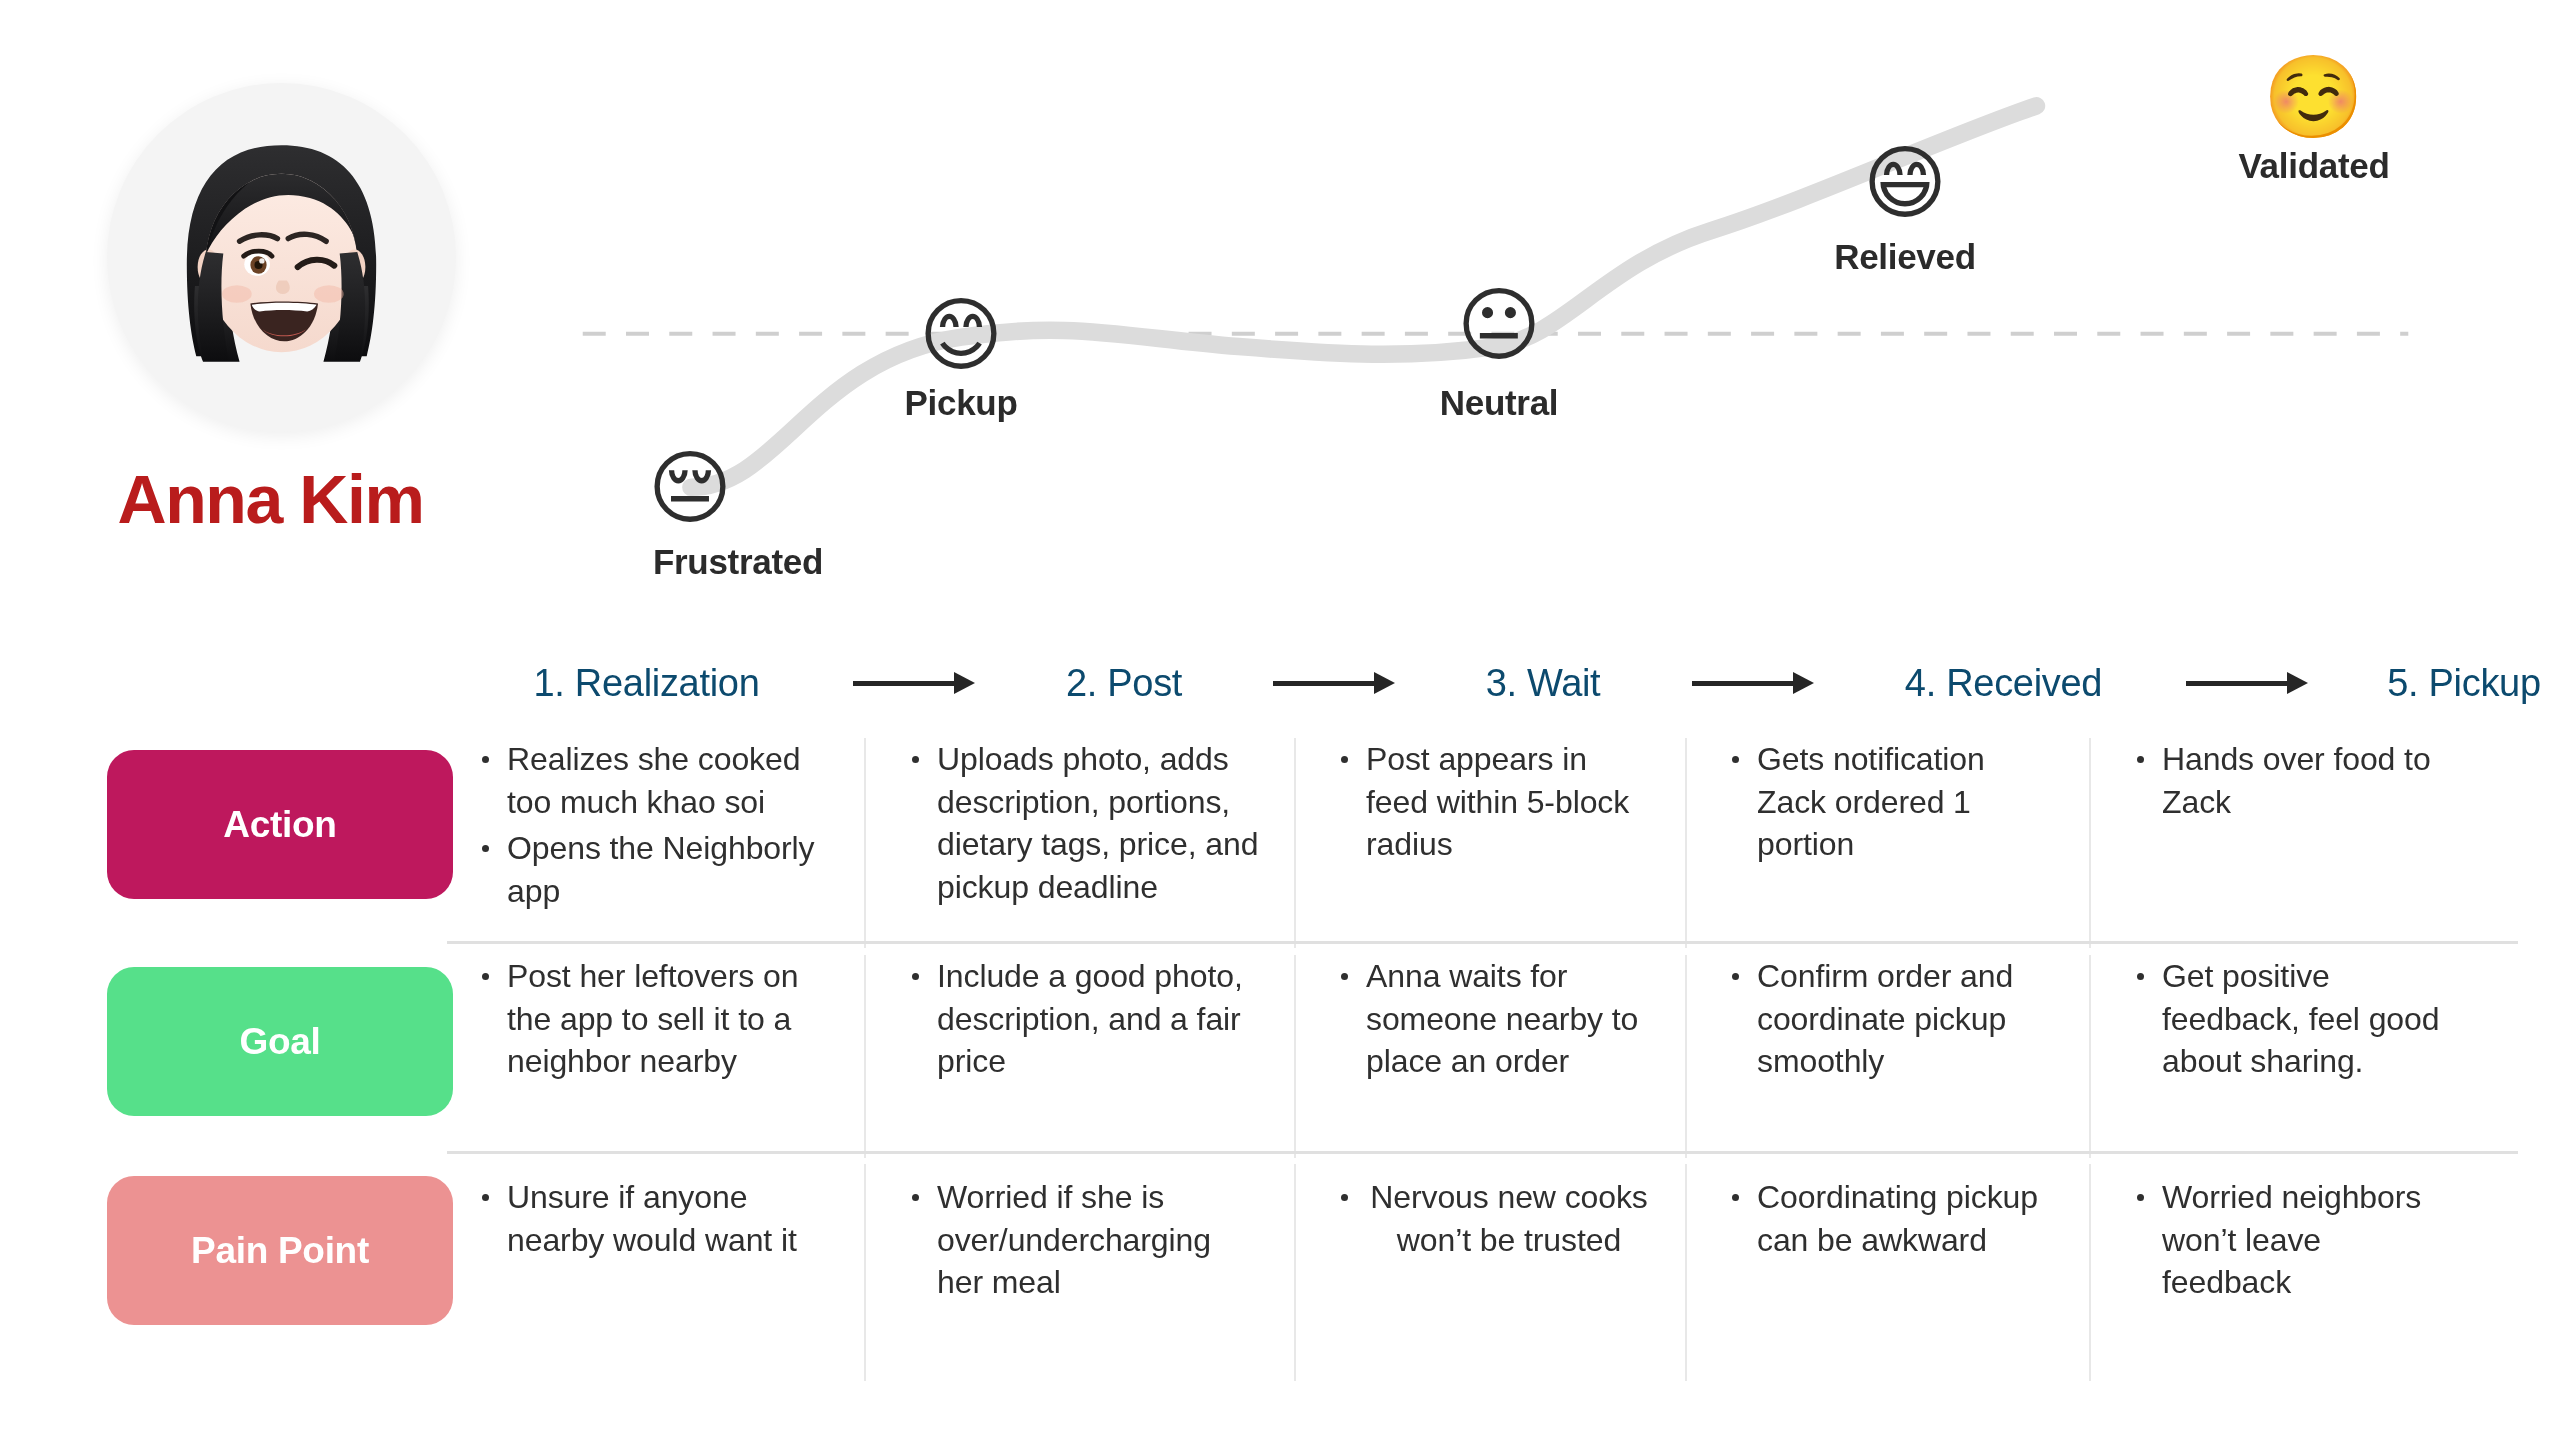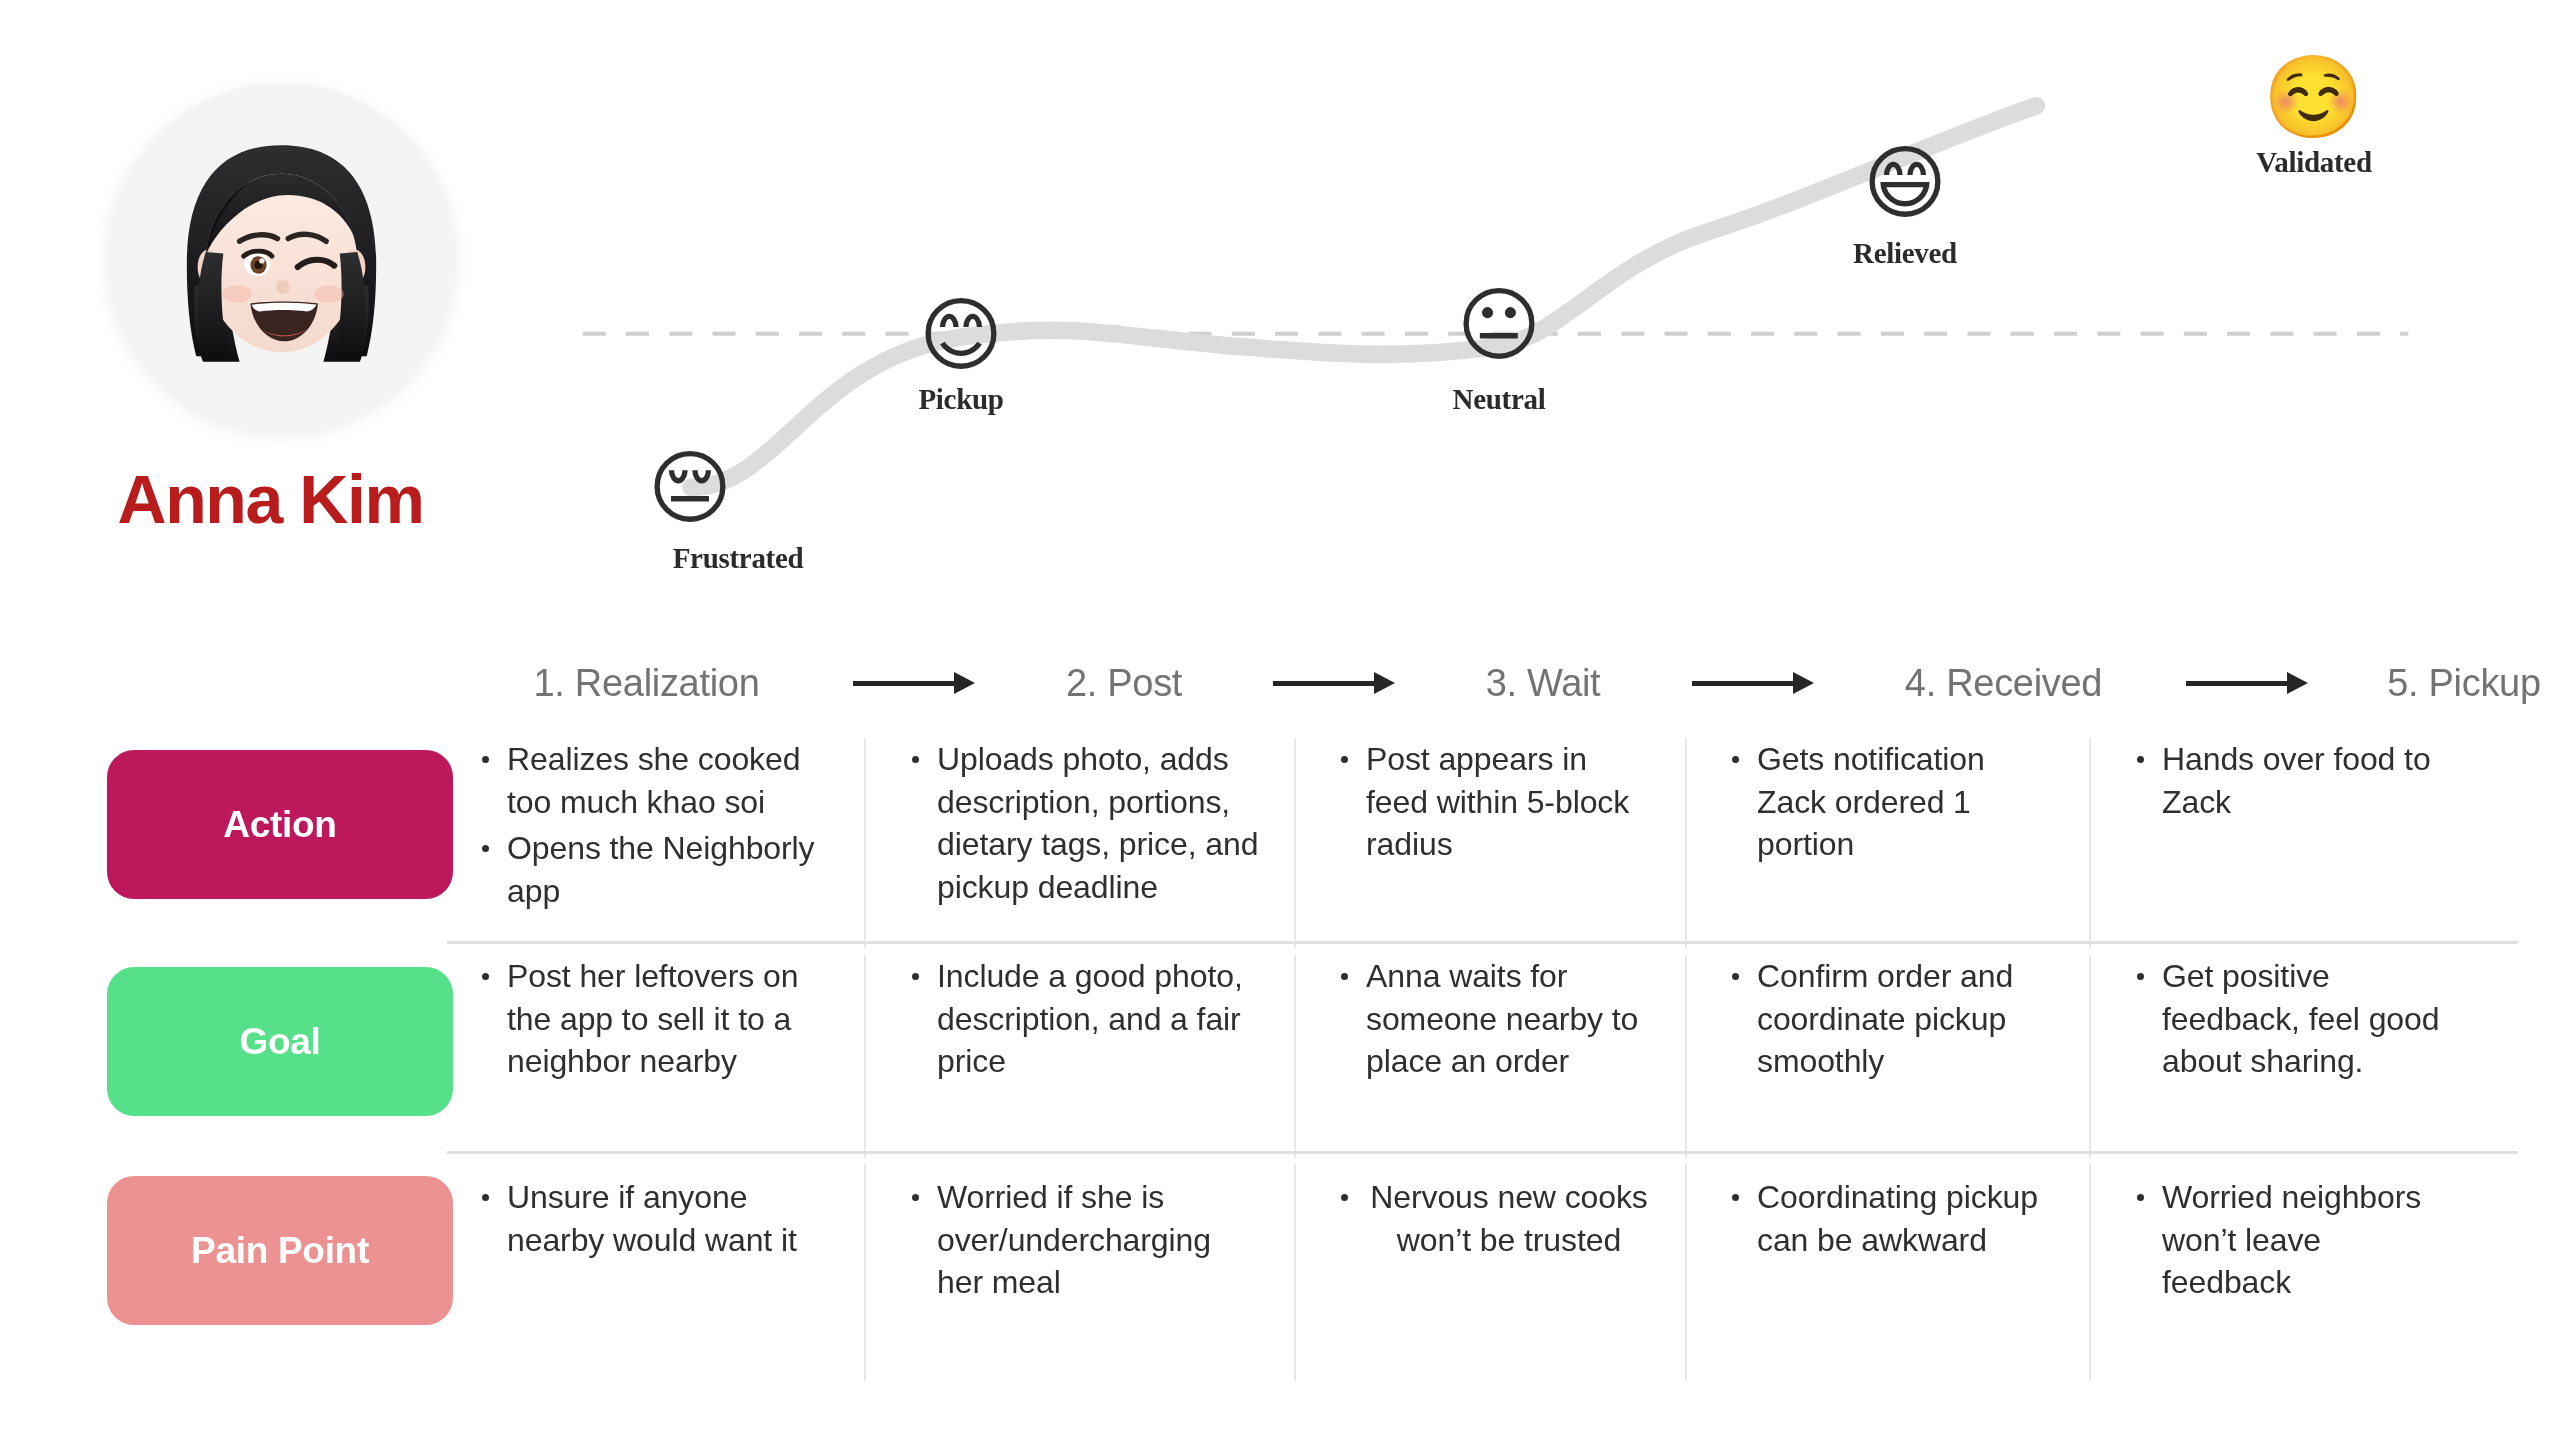--- a/index.html
+++ b/index.html
@@ -34,30 +34,30 @@
   #emotion-svg { position:absolute; left:0; top:0; width:2021px; height:595px; }
   .emo-node { position:absolute; transform:translate(-50%,-50%); }
   .emo-emoji {
     font-size:81px; line-height:1;
     font-family:"DejaVu Sans",sans-serif;
     user-select:none;
     display:block;
   }
   .emo-label {
     position:absolute; transform:translateX(-50%);
-    font-size:29px; font-weight:700; color:#2b2b2b;
-    white-space:nowrap; letter-spacing:-0.3px;font-family:Liberation Serif, serif;
+    font-size:35px; font-weight:700; color:#2b2b2b;
+    white-space:nowrap; letter-spacing:-0.3px;
   }
 
   
   #stages { position:absolute; left:447px; top:646px; width:2077px; height:74px; }
   .stage-head {
     position:absolute; top:0; height:74px;
     display:flex; align-items:center; justify-content:center;
-    font-size:38px; font-weight:400; color:#737373; letter-spacing:-0.3px;
+    font-size:38px; font-weight:400; color:#0c4a6e; letter-spacing:-0.3px;
     white-space:nowrap;
     text-align:right;
   }
   .stage-arrow {
     position:absolute; top:32px; height:10.8px;
     display:flex; align-items:center;
   }
   .stage-arrow .shaft { height:4.7px; background:#262626; flex:1 1 auto; }
   .stage-arrow .head {
     width:0;height:0;

